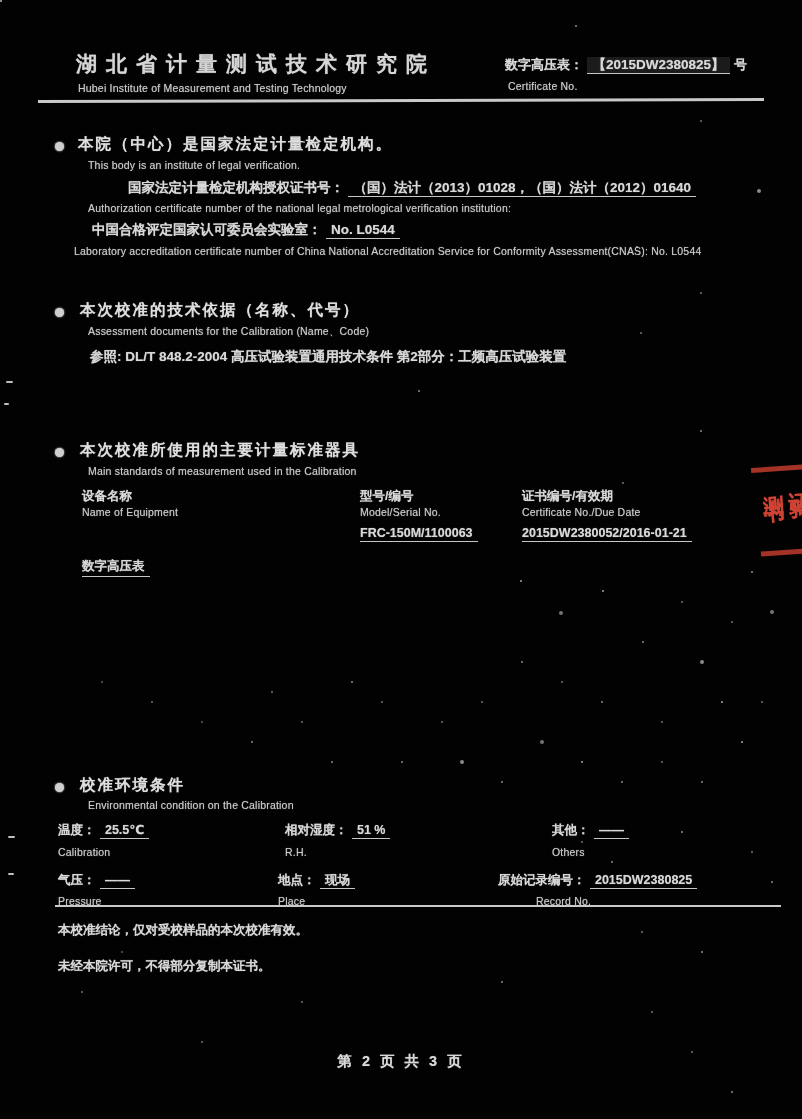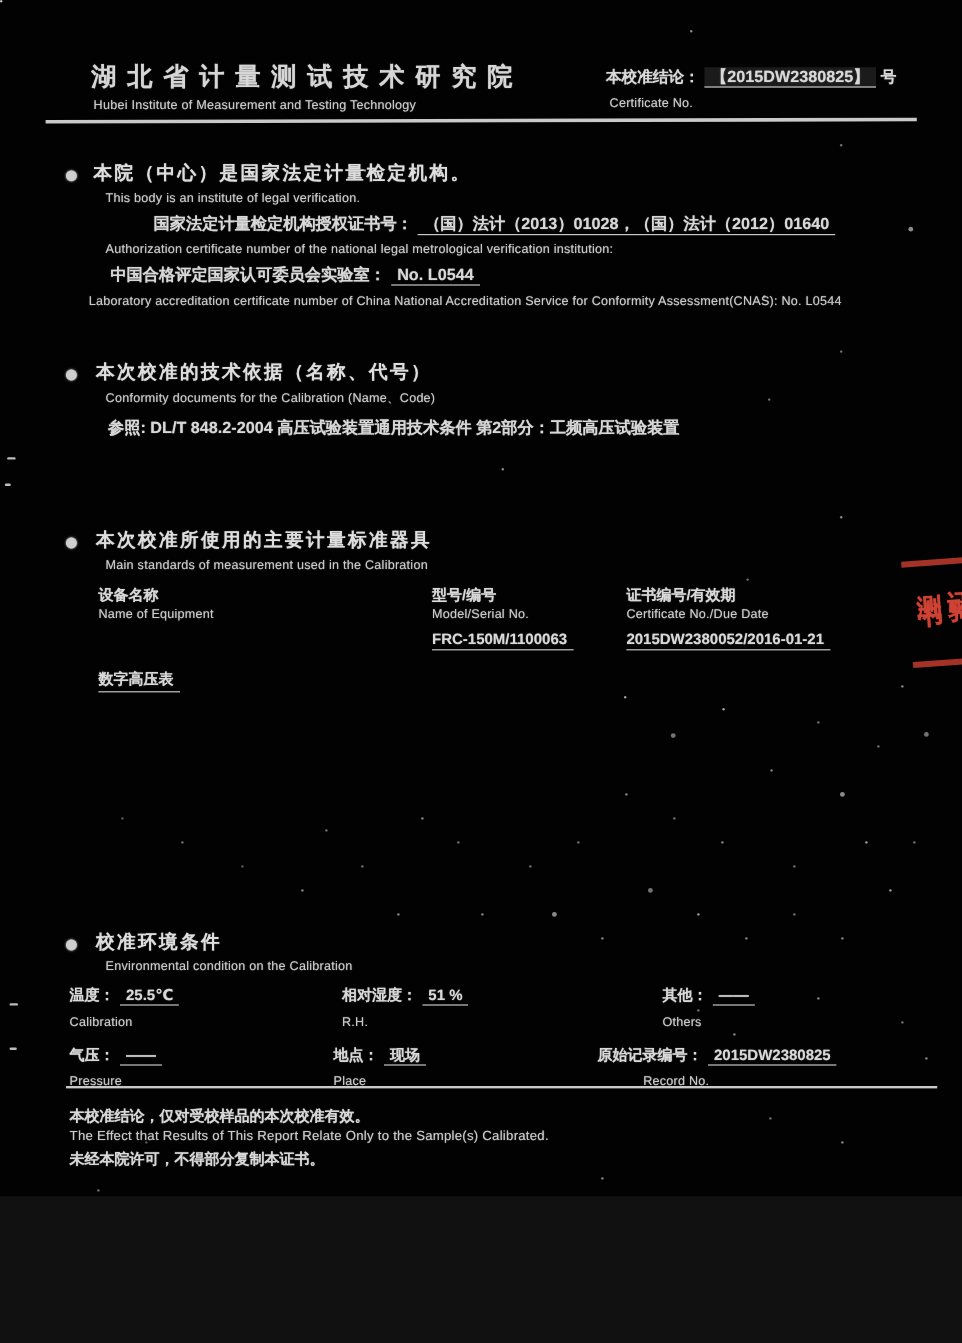--- a/index.html
+++ b/index.html
@@ -1,17 +1,17 @@
 <!DOCTYPE html>
 <html><head>
 <meta charset="utf-8">
 <style>
   html,body{margin:0;padding:0;background:#111;}
   .page{
-    position:relative; width:802px; height:997px; margin:0 auto;
+    position:relative; width:802px; height:1119px; margin:0 auto;
     background:#020202; overflow:hidden;
     font-family:"Liberation Sans","DejaVu Sans",sans-serif;
     color:#dcdcdc;
   }
   .page *{position:absolute; box-sizing:border-box;}
   .fuzz{text-shadow:0 0 1px rgba(255,255,255,.55);}
   .cn-big{font-size:21px; font-weight:bold; letter-spacing:9px; color:#d6d6d6;}
   .en-sm{font-size:10.5px; font-weight:normal; color:#c9c9c9; letter-spacing:.2px;}
   .cn-line{font-size:13.5px; font-weight:bold; color:#d8d8d8; white-space:nowrap;}
   .cn-title{font-size:15.5px; font-weight:bold; letter-spacing:2px; color:#dedede;}
@@ -65,21 +65,21 @@
   <div class="noise" style="left:0;top:0;"></div>
   <div class="tick" style="left:6px;top:381px;width:7px;height:2px;"></div>
   <div class="tick" style="left:4px;top:403px;width:5px;height:2px;"></div>
   <div class="tick" style="left:8px;top:836px;width:7px;height:2px;"></div>
   <div class="tick" style="left:8px;top:873px;width:6px;height:2px;"></div>
 
   <div class="cn-big fuzz" style="left:76px;top:50px;">湖北省计量测试技术研究院</div>
   <div class="en-sm fuzz" style="left:78px;top:82px;">Hubei Institute of Measurement and Testing Technology</div>
 
   <div style="left:505px;top:55px;white-space:nowrap;">
-    <span class="cn-line fuzz" style="position:static;font-size:13px;">本校准结论：</span>
+    <span class="cn-line fuzz" style="position:static;font-size:13px;">数字高压表：</span>
     <span class="cn-line fuzz uv" style="position:static;font-size:13.5px;background:rgba(255,255,255,.10);">【2015DW2380825】</span>
     <span class="cn-line fuzz" style="position:static;font-size:13px;">号</span>
   </div>
   <div class="en-sm fuzz" style="left:508px;top:80px;">Certificate No.</div>
 
   <div class="rule" style="left:38px;top:99px;width:726px;height:3px;transform:rotate(-.15deg);"></div>
 
   <div class="bullet" style="left:55px;top:142px;"></div>
   <div class="cn-title fuzz" style="left:78px;top:134px;">本院（中心）是国家法定计量检定机构。</div>
   <div class="en-sm fuzz" style="left:88px;top:159px;">This body is an institute of legal verification.</div>
@@ -91,21 +91,21 @@
   <div class="en-sm fuzz" style="left:88px;top:202px;">Authorization certificate number of the national legal metrological verification institution:</div>
 
   <div style="left:92px;top:220px;white-space:nowrap;">
     <span class="cn-line fuzz" style="position:static;">中国合格评定国家认可委员会实验室：</span>
     <span class="cn-line fuzz uv" style="position:static;">No. L0544</span>
   </div>
   <div class="en-sm fuzz" style="left:74px;top:245px;">Laboratory accreditation certificate number of China National Accreditation Service for Conformity Assessment(CNAS): No. L0544</div>
 
   <div class="bullet" style="left:55px;top:308px;"></div>
   <div class="cn-title fuzz" style="left:80px;top:300px;">本次校准的技术依据（名称、代号）</div>
-  <div class="en-sm fuzz" style="left:88px;top:325px;">Conformity documents for the Calibration (Name、Code)</div>
+  <div class="en-sm fuzz" style="left:88px;top:325px;">Assessment documents for the Calibration (Name、Code)</div>
   <div class="cn-line fuzz" style="left:90px;top:348px;">参照: DL/T 848.2-2004 高压试验装置通用技术条件  第2部分：工频高压试验装置</div>
 
   <div class="bullet" style="left:55px;top:448px;"></div>
   <div class="cn-title fuzz" style="left:80px;top:440px;">本次校准所使用的主要计量标准器具</div>
   <div class="en-sm fuzz" style="left:88px;top:465px;">Main standards of measurement used in the Calibration</div>
 
   <div style="left:0;top:0;width:802px;height:0;">
     <div class="cn-line fuzz" style="left:82px;top:488px;font-size:12.5px;">设备名称</div>
     <div class="en-sm fuzz" style="left:82px;top:506px;">Name of Equipment</div>
     <div class="cn-line fuzz" style="left:360px;top:488px;font-size:12.5px;">型号/编号</div>
@@ -161,18 +161,17 @@
 
   <div style="left:498px;top:870px;white-space:nowrap;">
     <span class="cn-line fuzz" style="position:static;font-size:12.5px;">原始记录编号：</span>
     <span class="cn-line fuzz uv" style="position:static;font-size:12.5px;">2015DW2380825</span>
   </div>
   <div class="en-sm fuzz" style="left:536px;top:895px;">Record No.</div>
 
   <div class="rule" style="left:55px;top:905px;width:726px;height:2px;"></div>
 
   <div class="cn-line fuzz" style="left:58px;top:922px;font-size:12.5px;">本校准结论，仅对受校样品的本次校准有效。</div>
-  <div class="en-sm fuzz" style="left:58px;top:941px;font-size:11px;">The Effect that Results of This Report Relate Only to the Sample(s) Calibrated.</div>
   <div class="cn-line fuzz" style="left:58px;top:958px;font-size:12.5px;">未经本院许可，不得部分复制本证书。</div>
 
   <div class="cn-line fuzz" style="left:0;top:1052px;width:802px;text-align:center;font-size:14.5px;letter-spacing:3px;">第 2 页  共 3 页</div>
 
 </div>
 
 </body></html>

